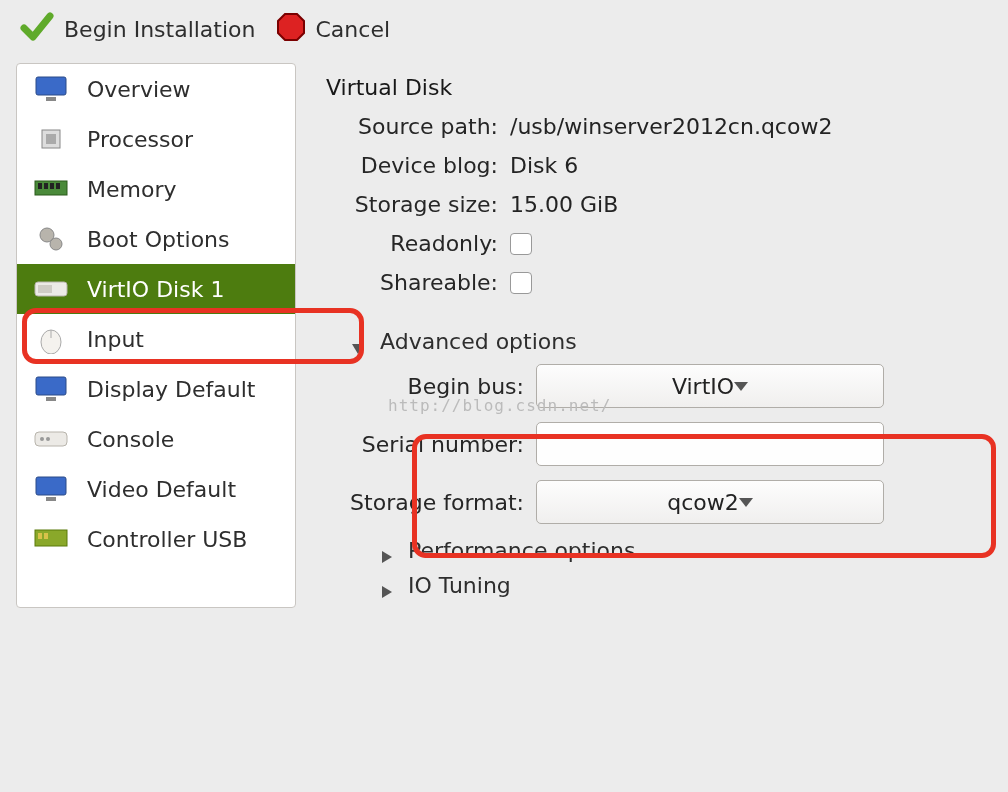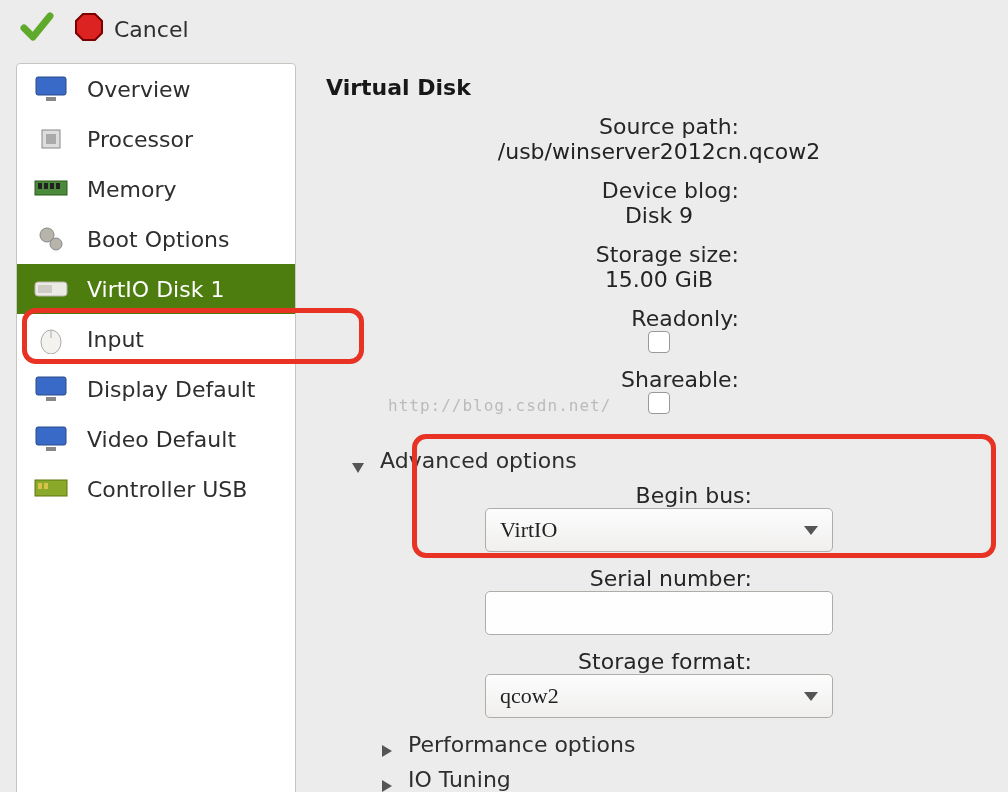--- a/index.html
+++ b/index.html
@@ -75,29 +75,28 @@
     left: 412px;
     top: 434px;
     width: 584px;
     height: 124px;
   }
   .detail {
     flex: 1;
     padding-top: 12px;
   }
   .detail-title {
-    font-weight: bold;
+    font-weight: normal;
     color: #181818;
     margin-bottom: 14px;
   }
   .kv-row {
     display: flex;
     align-items: center;
     margin-bottom: 14px;
-    flex-direction: column;
   }
   .kv-label {
     width: 184px;
     text-align: right;
     padding-right: 12px;
     color: #262626;
   }
   .kv-value {
     color: #232323;
   }
@@ -127,24 +126,23 @@
     border-left: 10px solid #555;
   }
   .combo, .text-input {
     width: 348px;
     height: 44px;
     border: 1px solid #b0ada8;
     border-radius: 5px;
     background: #fefefe;
     display: flex;
     align-items: center;
-    justify-content: space-between;
+    justify-content: center;
     padding: 13px 14px;
     color: #222;
-    font-family: Liberation Serif, serif;
   }
   .combo {
     background: linear-gradient(#fdfdfd,#f0efee);
     cursor: pointer;
   }
   .chev {
     width: 0; height: 0;
     border-left: 7px solid transparent;
     border-right: 7px solid transparent;
     border-top: 9px solid #555;
@@ -161,20 +159,21 @@
 </head>
 <body>
 
 <div class="toolbar">
   <div class="tb-btn">
     <span class="icon">
       <svg width="34" height="34" viewBox="0 0 34 34">
         <path d="M4 18 L13 27 L30 6" fill="none" stroke="#5faa2a" stroke-width="7" stroke-linecap="round" stroke-linejoin="round"></path>
       </svg>
     </span>
+    <span>Begin Installation</span>
   </div>
   <div class="tb-btn">
     <span class="icon">
       <svg width="30" height="30" viewBox="0 0 30 30">
         <polygon points="9,2 21,2 28,9 28,21 21,28 9,28 2,21 2,9" fill="#d22" stroke="#7a0000" stroke-width="2"></polygon>
       </svg>
     </span>
     <span>Cancel</span>
   </div>
 </div>
@@ -249,20 +248,30 @@
     <div class="side-item">
       <span class="side-icon">
         <svg width="34" height="28">
             <rect x="2" y="2" width="30" height="18" rx="2" fill="#3a6ac8" stroke="#2a4a88"></rect>
             <rect x="12" y="22" width="10" height="4" fill="#888"></rect>
           </svg>
       </span>
       <span>Display Default</span>
     </div>
 
+    <div class="side-item">
+      <span class="side-icon">
+        <svg width="34" height="22">
+            <rect x="1" y="4" width="32" height="14" rx="4" fill="#eceae6" stroke="#b8b4ac"></rect>
+            <circle cx="8" cy="11" r="2" fill="#999"></circle>
+            <circle cx="14" cy="11" r="2" fill="#999"></circle>
+          </svg>
+      </span>
+      <span>Console</span>
+    </div>
 
     <div class="side-item">
       <span class="side-icon">
         <svg width="34" height="28">
             <rect x="2" y="2" width="30" height="18" rx="2" fill="#3a6ac8" stroke="#2a4a88"></rect>
             <rect x="12" y="22" width="10" height="4" fill="#888"></rect>
           </svg>
       </span>
       <span>Video Default</span>
     </div>
@@ -282,21 +291,21 @@
 
   <div class="detail">
     <div class="detail-title">Virtual Disk</div>
 
     <div class="kv-row">
       <div class="kv-label">Source path:</div>
       <div class="kv-value">/usb/winserver2012cn.qcow2</div>
     </div>
     <div class="kv-row">
       <div class="kv-label">Device blog:</div>
-      <div class="kv-value">Disk 9</div>
+      <div class="kv-value">Disk 6</div>
     </div>
     <div class="kv-row">
       <div class="kv-label">Storage size:</div>
       <div class="kv-value">15.00 GiB</div>
     </div>
     <div class="kv-row">
       <div class="kv-label">Readonly:</div>
       <div class="checkbox-box"></div>
     </div>
     <div class="kv-row">

